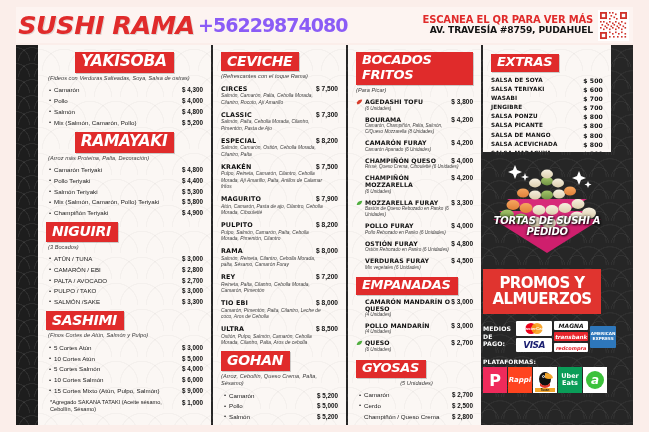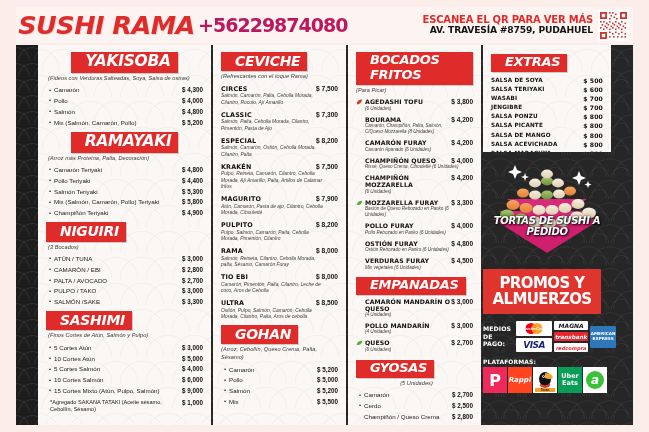--- a/index.html
+++ b/index.html
@@ -22,21 +22,21 @@
     font-weight:bold;font-style:italic;color:#e02b2b;
     font-size:25px;letter-spacing:-0.5px;margin-left:4px;
     text-shadow:1px 1px 0 rgba(0,0,0,.12);
     transform:scaleX(1.02);
   }
   .pide{
     font-family:"DejaVu Sans", sans-serif;font-weight:bold;color:#141414;
     font-size:16px;margin-left:18px;letter-spacing:-.3px;
   }
   .phone{
-    font-family:"DejaVu Sans", sans-serif;font-weight:bold;color:#be185d;
+    font-family:"DejaVu Sans", sans-serif;font-weight:bold;color:#8b5cf6;
     font-size:19px;margin-left:5px;letter-spacing:-1px;
   }
   .qrblock{margin-left:auto;display:flex;align-items:center;gap:5px;padding-right:4px;}
   .qrtext{text-align:right;line-height:1.12;}
   .qrtext .l1{font-size:10px;font-weight:bold;color:#e02b2b;letter-spacing:-.2px;
     font-family:"DejaVu Sans",sans-serif;}
   .qrtext .l2{font-size:9.2px;font-weight:bold;color:#141414;letter-spacing:-.2px;
     font-family:"DejaVu Sans",sans-serif;}
   .qr{width:31px;height:31px;background:#fff;padding:1px;box-sizing:border-box;}
   .qr svg{display:block;}
@@ -73,21 +73,21 @@
   .p1{left:22px;  top:0;  width:173px;height:380px;}
   .p2{left:197px; top:0;  width:133px;height:380px;}
   .p3{left:332px; top:0;  width:133px;height:380px;}
   .p4{left:467px; top:0;  width:128px;height:107px;}
   .pad{padding:7px 8px 4px 8px;}
 
   
   .sect{
     display:inline-block;background:#e02b2b;color:#fff;
     font-family:"DejaVu Sans",sans-serif;font-weight:bold;font-style:italic;
-    padding:1px 7px 2px 14px;letter-spacing:-.3px;line-height:1.15;
+    padding:1px 7px 2px 6px;letter-spacing:-.3px;line-height:1.15;
     box-shadow:1px 1px 0 rgba(0,0,0,.18);
   }
   .sect.big{font-size:15.5px;}
   .sect.med{font-size:14px;}
   .sect.sm{font-size:13px;}
   .sub{
     font-size:5.6px;color:#3a3a3a;font-style:italic;margin:2px 0 4px 2px;
     line-height:1.35;letter-spacing:.05px;
   }
   .subc{ margin-left:0; }
@@ -438,20 +438,27 @@
         </div>
         <div class="cev">
           <div class="cevhead">
             <span class="cevname">RAMA</span>
             <span class="cevprice">$ 8,000</span>
           </div>
           <div class="cevdesc">Salmón, Reineta, Cilantro, Cebolla Morada, palta, Sésamo, Camarón Furay</div>
         </div>
         <div class="cev">
           <div class="cevhead">
+            <span class="cevname">REY</span>
+            <span class="cevprice">$ 7,200</span>
+          </div>
+          <div class="cevdesc">Reineta, Palta, Cilantro, Cebolla Morada, Camarón, Pimentón</div>
+        </div>
+        <div class="cev">
+          <div class="cevhead">
             <span class="cevname">TIO EBI</span>
             <span class="cevprice">$ 8,000</span>
           </div>
           <div class="cevdesc">Camarón, Pimentón, Palta, Cilantro, Leche de coco, Aros de Cebolla</div>
         </div>
         <div class="cev">
           <div class="cevhead">
             <span class="cevname">ULTRA</span>
             <span class="cevprice">$ 8,500</span>
           </div>

